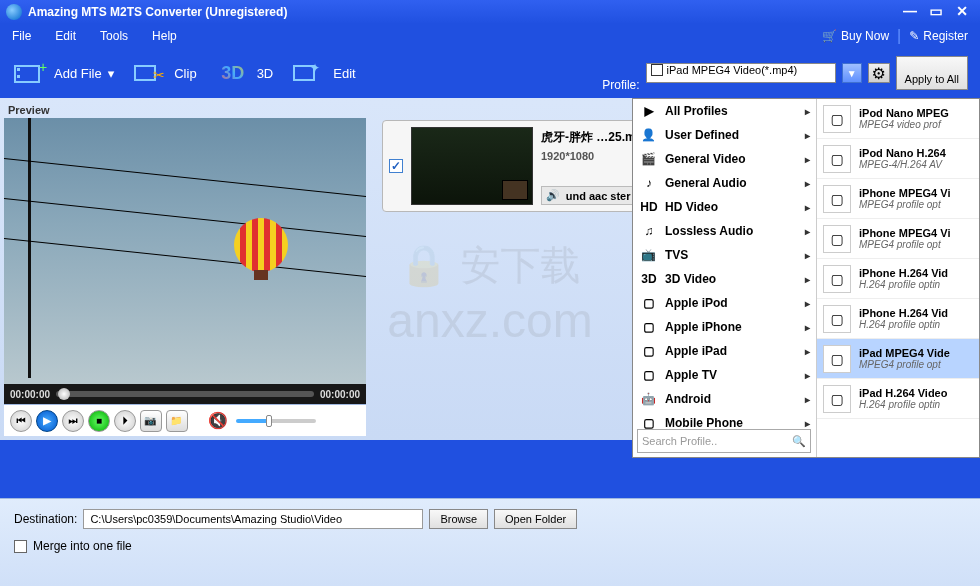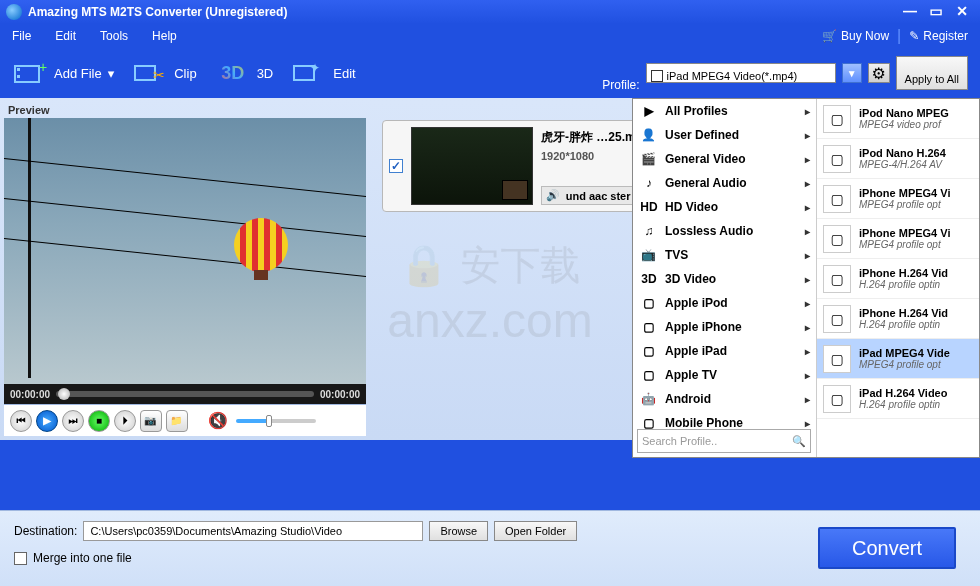--- a/index.html
+++ b/index.html
@@ -17,21 +17,21 @@
 .menubar .right { margin-left: auto; display: flex; gap: 8px; align-items: center; }
 .menubar .rbtn { color: #fff; font-size: 12px; cursor: pointer; display: flex; align-items: center; gap: 4px; }
 .menubar .sep { color: #6090ff; }
 
 
 .toolbar { height: 50px; background: #2050e0; display: flex; align-items: center; padding: 0 12px; gap: 18px; }
 .tbtn { display: flex; align-items: center; gap: 6px; color: #fff; font-size: 13px; cursor: pointer; }
 .tbtn .icon { width: 36px; height: 28px; display: flex; align-items: center; justify-content: center; }
 .toolbar .right { margin-left: auto; display: flex; align-items: center; gap: 6px; }
 .profile-label { color: #fff; font-size: 12px; margin-top: 24px; }
-.profile-select { background: #fff; border: 1px solid #888; height: 20px; width: 190px; display: flex; align-items: flex-end; padding: 0 4px; font-size: 11px; }
+.profile-select { background: #fff; border: 1px solid #888; height: 20px; width: 190px; display: flex; align-items: flex-start; padding: 0 4px; font-size: 11px; }
 .profile-select .box { width: 12px; height: 12px; border: 1px solid #333; margin-right: 4px; }
 .dd-arrow { width: 20px; height: 20px; background: linear-gradient(#a0c0ff,#6090ff); border: 1px solid #4070d0; display: flex; align-items: center; justify-content: center; cursor: pointer; }
 .gear-btn { width: 22px; height: 20px; background: linear-gradient(#f0f0f0,#d0d0d0); border: 1px solid #888; display:flex;align-items:center;justify-content:center; cursor:pointer; }
 .apply-btn { height: 32px; padding: 16px 8px; background: linear-gradient(#f8f8f8,#e0e0e0); border: 1px solid #888; font-size: 11px; cursor: pointer; }
 
 
 .main { display: flex; height: 342px; background: linear-gradient(#d9e6fa,#c9daf5); padding: 4px; gap: 4px; font-weight: bold; }
 .left { width: 362px; display: flex; flex-direction: column; }
 .preview-label { font-size: 11px; color: #333; padding: 2px 4px; }
 .preview { flex: 1; background: #000; position: relative; overflow: hidden; }
@@ -76,21 +76,21 @@
 .ddcol .search .mag { margin-left: auto; color:#666; }
 
 .dditem2 { height: 40px; display: flex; align-items: center; padding: 0 6px; gap: 8px; font-size: 11px; cursor: pointer; border-bottom: 1px solid #eee; }
 .dditem2 .dicon2 { width: 28px; height: 28px; background:#fff; border:1px solid #ccc; display:flex;align-items:center;justify-content:center; font-size:14px; }
 .dditem2 .txt { display: flex; flex-direction: column; overflow: hidden; }
 .dditem2 .txt .t1 { font-weight: bold; white-space: nowrap; }
 .dditem2 .txt .t2 { color: #666; white-space: nowrap; font-size:10px;font-style:italic; }
 .dditem2.sel { background: #b8d4ff; }
 
 
-.bottom { position: absolute; left: 0; right: 0; bottom: 0; height: 76px; background: linear-gradient(#e0ecfc,#d0e0f8); border-top: 1px solid #a0b8e0; padding: 10px 14px; }
+.bottom { position: absolute; left: 0; right: 0; bottom: 0; height: 88px; background: linear-gradient(#e0ecfc,#d0e0f8); border-top: 1px solid #a0b8e0; padding: 10px 14px; }
 .dest-row { display: flex; align-items: center; gap: 6px; font-size: 12px; }
 .dest-input { flex: 0 0 340px; height: 20px; border: 1px solid #999; background: #fff; padding: 0 6px; font-size: 11px; }
 .btn-sm { height: 20px; padding: 0 10px; background: linear-gradient(#f8f8f8,#e0e0e0); border: 1px solid #888; font-size: 11px; cursor: pointer; }
 .merge-row { margin-top: 10px; display: flex; align-items: center; gap: 6px; font-size: 12px; }
 .merge-row .cb { width: 13px; height: 13px; border: 1px solid #666; background: #fff; }
 .convert-btn { position: absolute; right: 24px; top: 16px; width: 138px; height: 42px; background: linear-gradient(#4878f8,#2858e8); border: 2px solid #1a48c8; color: #fff; font-size: 20px; font-family: monospace; display:flex; align-items:center; justify-content:center; cursor:pointer; border-radius:2px; }
 
 
 .watermark { position:absolute; left:50%; top:50%; transform:translate(-50%,-50%); color:rgba(120,120,120,0.15); font-size:48px; pointer-events:none; z-index:5; text-align:center; }
 </style>
@@ -374,16 +374,13 @@
   <div class="dest-row">
     <span>Destination:</span>
     <input class="dest-input" value="C:\Users\pc0359\Documents\Amazing Studio\Video" style="">
     <button class="btn-sm">Browse</button>
     <button class="btn-sm">Open Folder</button>
   </div>
   <div class="merge-row">
     <div class="cb"></div>
     <span>Merge into one file</span>
   </div>
-  <div class="convert-btn">
-      <span>Convert</span>
-    </div>
 </div>
 
 </body></html>

